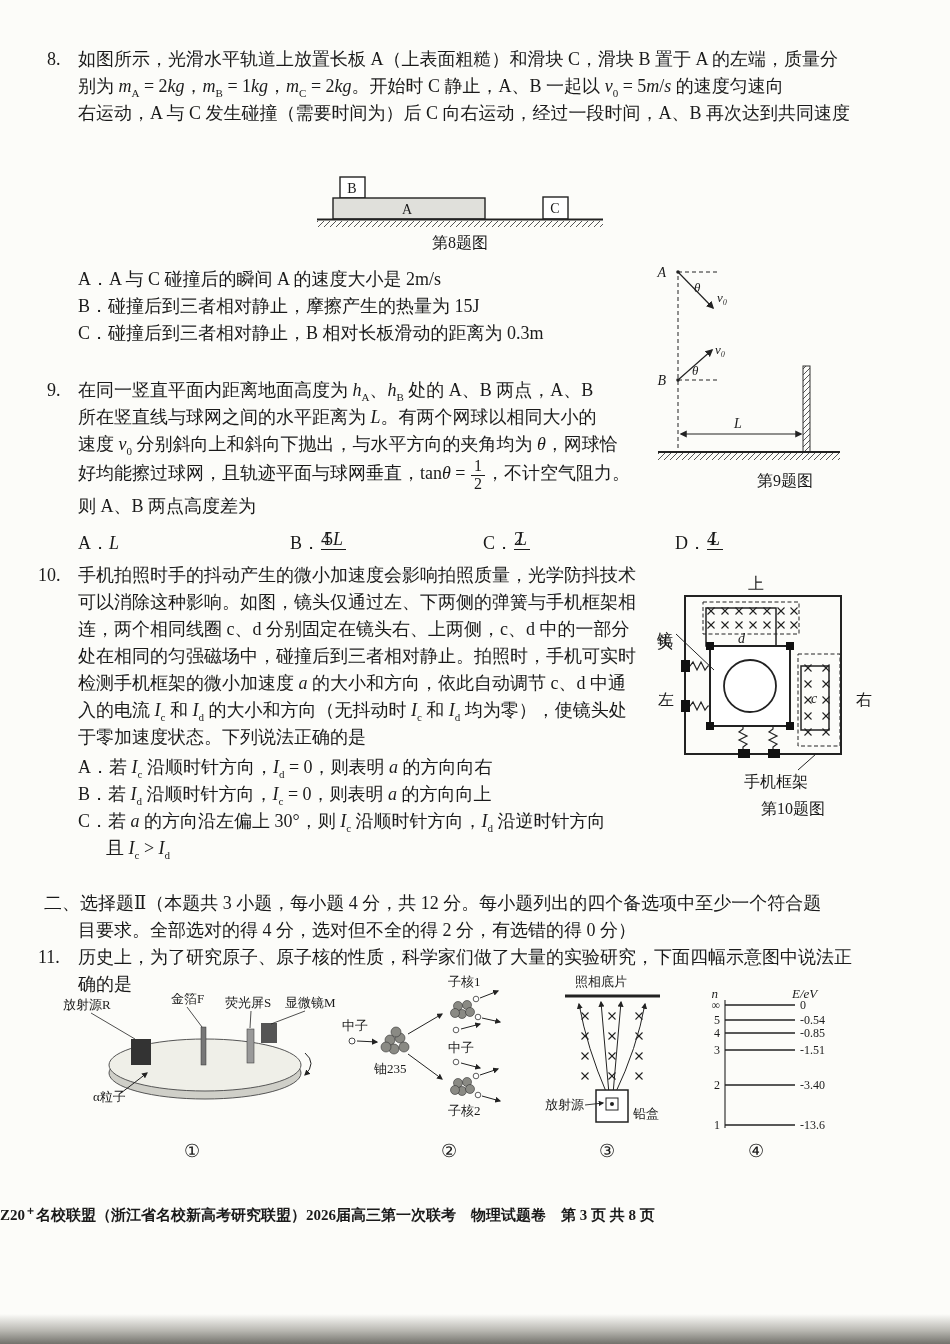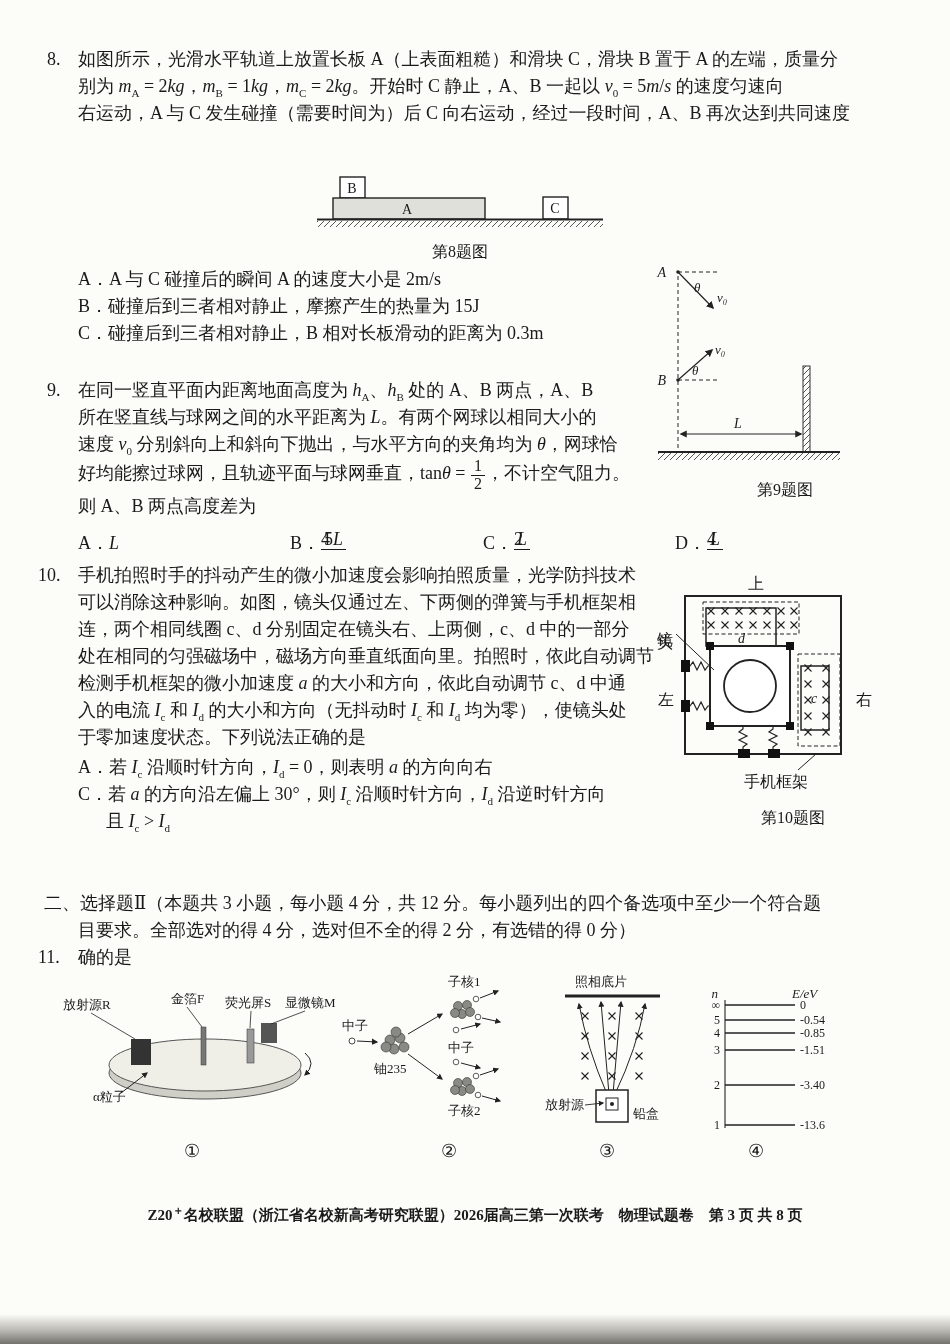--- a/index.html
+++ b/index.html
@@ -11,26 +11,26 @@
 .line{min-height:27px}
 .bold{font-weight:normal}
 sub{font-size:11px;line-height:0}
 sup{font-size:11px;line-height:0}
 i{font-style:italic}
 .em-dot{-webkit-text-emphasis:filled dot;text-emphasis:filled dot;-webkit-text-emphasis-position:under left;text-emphasis-position:under left}
 .frac{display:inline-flex;flex-direction:column;text-align:center;vertical-align:middle;line-height:1.05;font-size:16px;padding:0 1px}
 .frac .fn{display:block;border-bottom:1.3px solid #1a1a1a;padding:0 3px}
 .frac .fd{display:block}
 .fig{position:absolute}
-.caption{text-align:center;font-size:16px;margin-top:10px}
+.caption{text-align:center;font-size:16px;margin-top:1px}
 .optrow span{position:absolute;top:0;font-size:18px}
 .cnum{position:absolute;font-size:18px}
 .vlabel{position:absolute;writing-mode:vertical-rl;font-size:16px;letter-spacing:3px}
 .hlabel{position:absolute;font-size:16px}
-.footer{position:absolute;left:0;width:100%;text-align:center;font-weight:bold;font-size:15px}
+.footer{position:absolute;left:0;width:100%;font-weight:bold;font-size:15px}
 .scan-edge{position:absolute;left:0;width:100%;height:30px;background:linear-gradient(#fcfcf9,#b9b8b2 55%,#73726c)}
 svg text{font-family:"Liberation Serif","DejaVu Serif",serif;font-size:14px;fill:#1a1a1a}
 svg .f13{font-size:13px}
 svg .f12{font-size:12px}
 svg .it{font-style:italic}
 </style>
 </head>
 <body>
 
 <div class="page">
@@ -131,21 +131,21 @@
           <span class="fn"><i>L</i></span>
           <span class="fd">4</span>
         </span></span>
   </div>
 
   <span class="qnum" style="left:38px;top:562px">10.</span>
   <div class="txt" style="left:78px;top:562px;width:592px">
     <div class="line">手机拍照时手的抖动产生的微小加速度会影响拍照质量，光学防抖技术</div>
     <div class="line">可以消除这种影响。如图，镜头仅通过左、下两侧的弹簧与手机框架相</div>
     <div class="line">连，两个相同线圈 c、d 分别固定在镜头右、上两侧，c、d 中的一部分</div>
-    <div class="line">处在相同的匀强磁场中，磁场方向垂直纸面向里。拍照时，依此自动调节</div>
+    <div class="line">处在相同的匀强磁场中，碰撞后到三者相对静止。拍照时，手机可实时</div>
     <div class="line">检测手机框架的微小加速度 <i>a</i> 的大小和方向，依此自动调节 c、d 中通</div>
     <div class="line">入的电流 <i>I</i><sub>c</sub> 和 <i>I</i><sub>d</sub> 的大小和方向（无抖动时 <i>I</i><sub>c</sub> 和 <i>I</i><sub>d</sub> 均为零），使镜头处</div>
     <div class="line">于零加速度状态。下列说法正确的是</div>
   </div>
 
   <div class="fig" style="left:648px;top:574px;width:292px;height:252px">
     <div class="hlabel" style="left:100px;top:0">上</div>
     <svg style="position:absolute;left:0;top:20px" width="292" height="190">
       <defs>
         <g id="xm10" stroke="#222" stroke-width="1.1">
@@ -218,31 +218,33 @@
     </svg>
     <div class="vlabel" style="left:6px;top:44px">镜头</div>
     <div class="hlabel" style="left:10px;top:116px">左</div>
     <div class="hlabel" style="left:208px;top:116px">右</div>
     <div class="hlabel" style="left:96px;top:198px">手机框架</div>
     <div class="caption" style="position:absolute;left:20px;top:224px;width:250px">第10题图</div>
   </div>
 
   <div class="txt" style="left:78px;top:754px;width:850px">
     <div class="line">A．若 <i>I</i><sub>c</sub> 沿顺时针方向，<i>I</i><sub>d</sub> = 0，则表明 <i>a</i> 的方向向右</div>
+    <div class="line">B．若 <i>I</i><sub>d</sub> 沿顺时针方向，<i>I</i><sub>c</sub> = 0，则表明 <i>a</i> 的方向向上</div>
     <div class="line">C．若 <i>a</i> 的方向沿左偏上 30°，则 <i>I</i><sub>c</sub> 沿顺时针方向，<i>I</i><sub>d</sub> 沿逆时针方向</div>
     <div class="line" style="padding-left:28px">且 <i>I</i><sub>c</sub> &gt; <i>I</i><sub>d</sub></div>
   </div>
 
   <div class="txt bold" style="left:44px;top:890px;width:882px">
     <div class="line">二、选择题Ⅱ（本题共 3 小题，每小题 4 分，共 12 分。每小题列出的四个备选项中至少一个符合题</div>
     <div class="line" style="padding-left:34px">目要求。全部选对的得 4 分，选对但不全的得 2 分，有选错的得 0 分）</div>
   </div>
 
   <span class="qnum" style="left:38px;top:944px">11.</span>
   <div class="txt" style="left:78px;top:944px;width:848px">
+    <div class="line">历史上，为了研究原子、原子核的性质，科学家们做了大量的实验研究，下面四幅示意图中说法正</div>
     <div class="line">确的是</div>
   </div>
 
   <div class="fig" style="left:55px;top:993px">
     <svg width="285" height="135">
       <defs>
         <marker id="a111" viewBox="0 0 10 10" refX="8" refY="5" markerWidth="6" markerHeight="6" orient="auto-start-reverse">
           <path d="M0 0L10 5L0 10z" fill="#222"></path>
         </marker>
       </defs>

